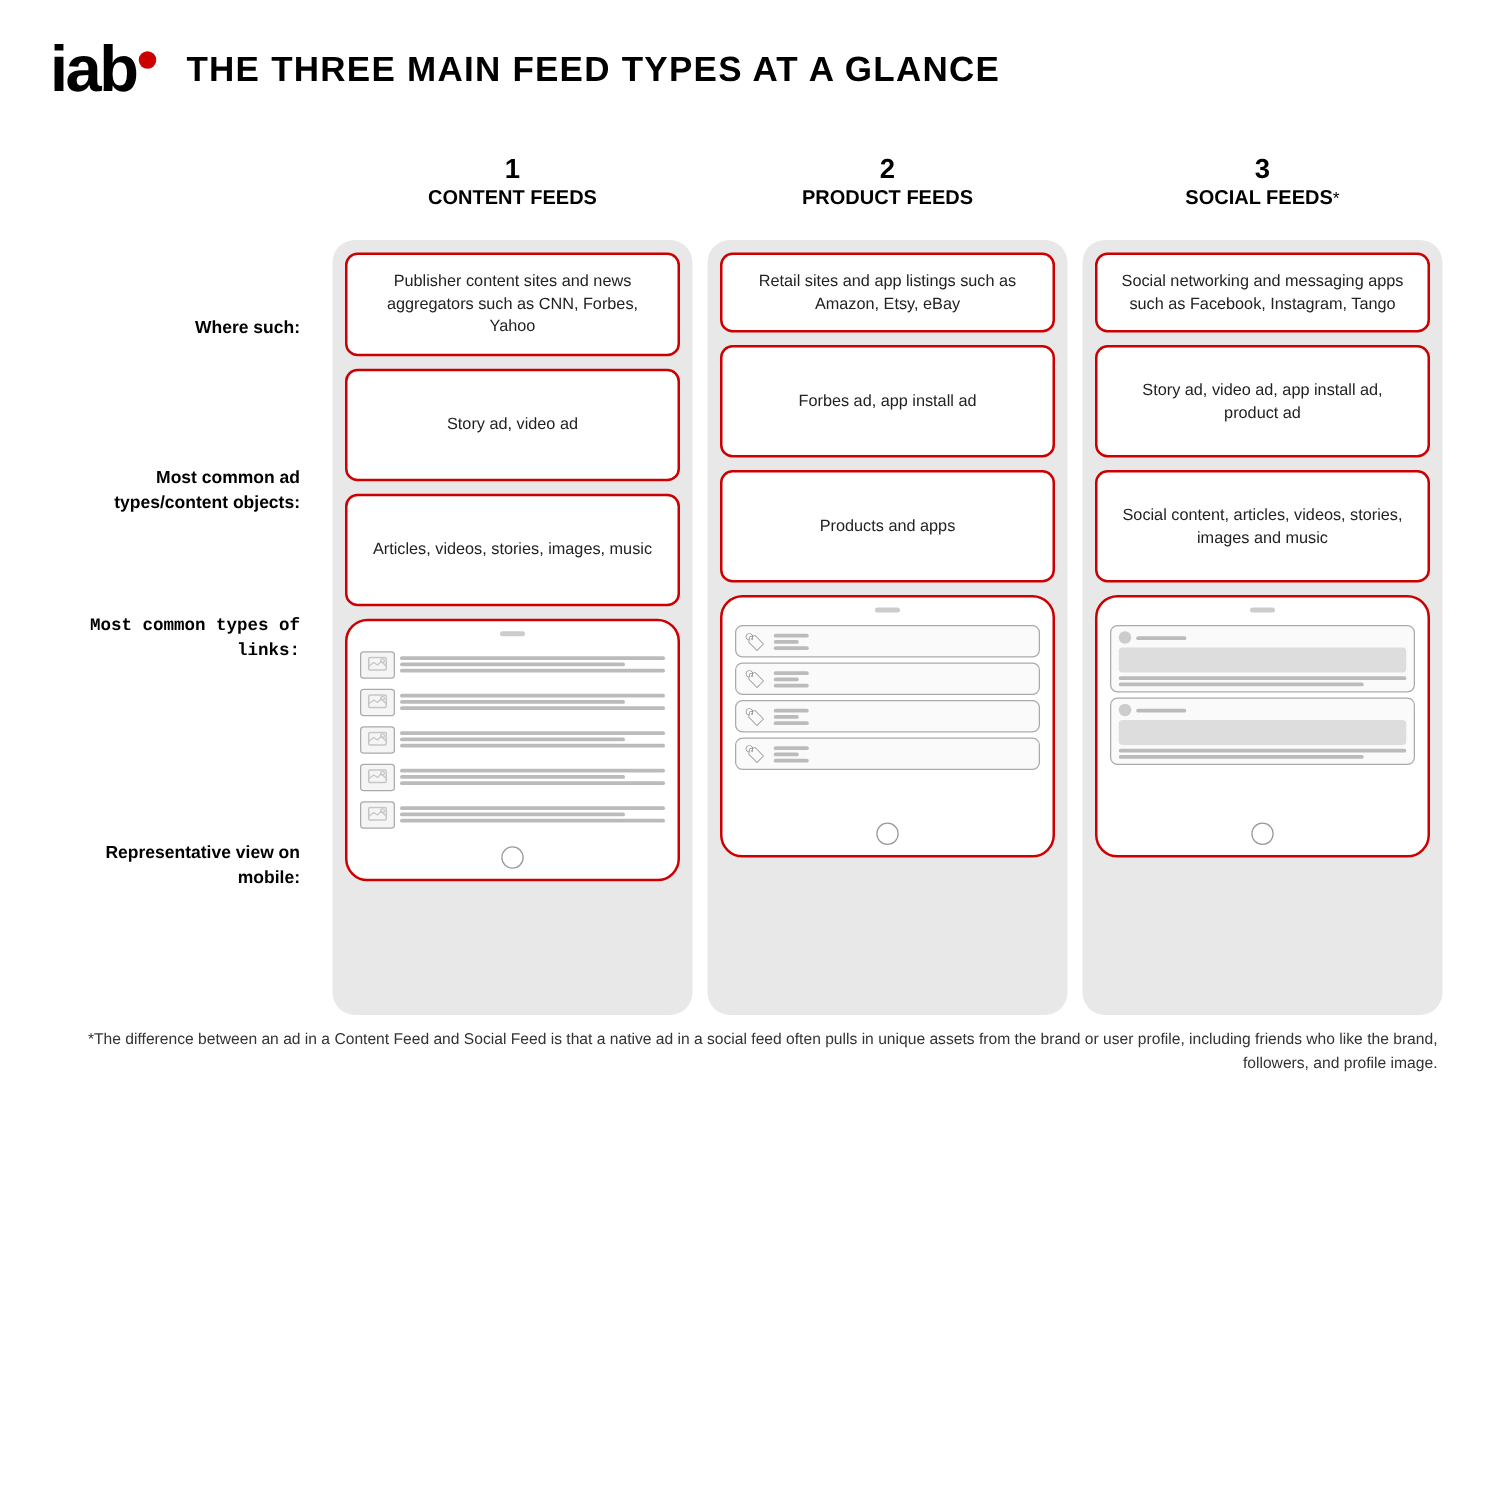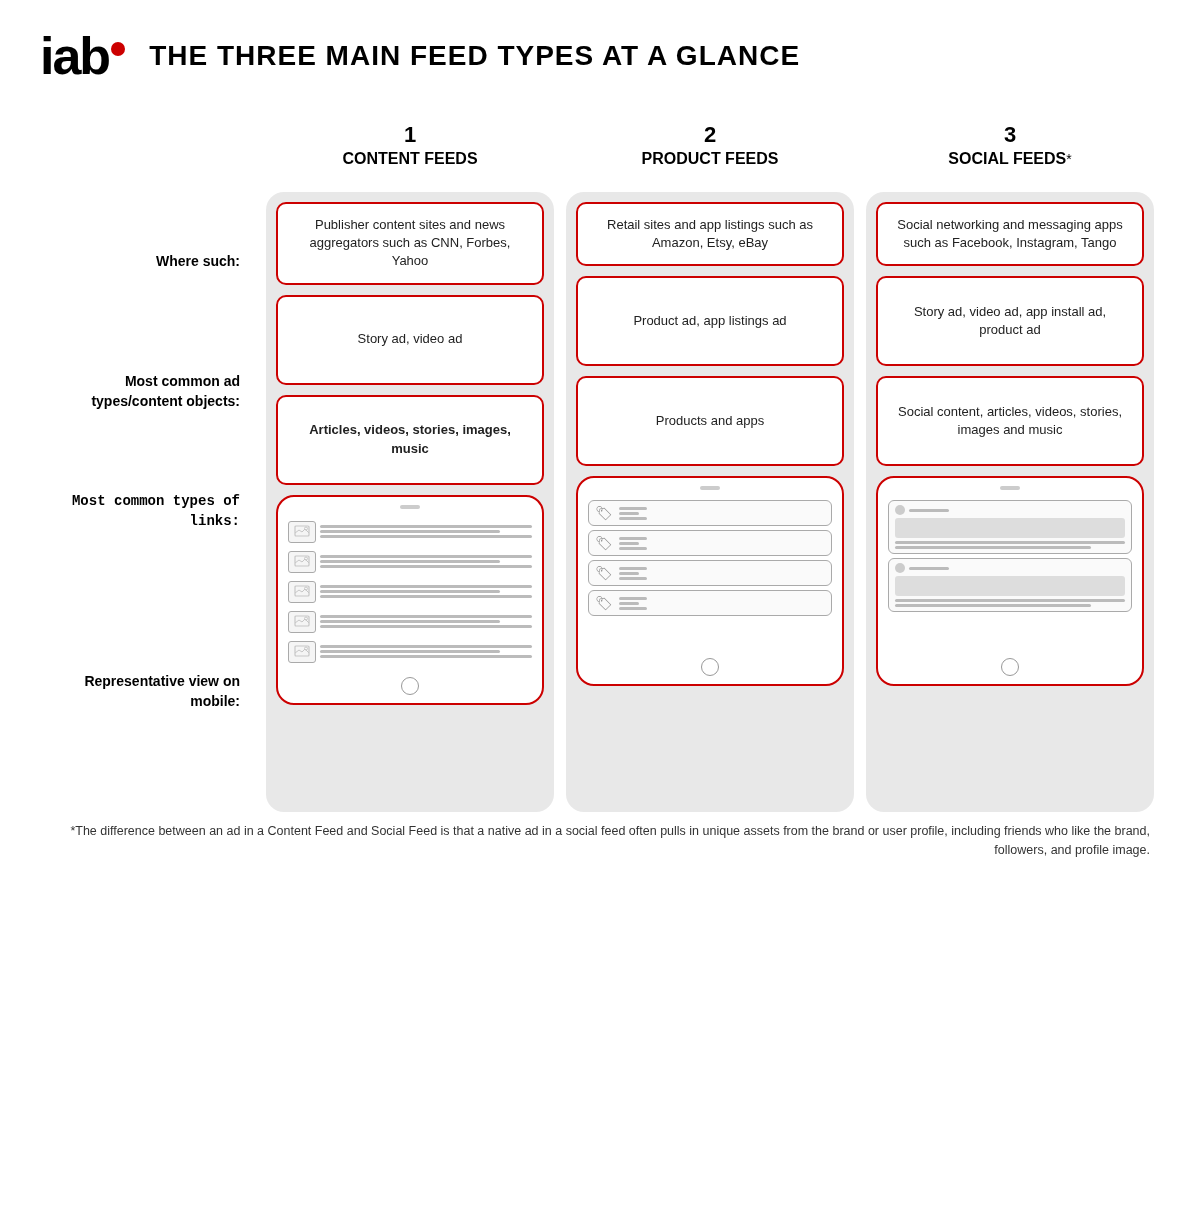--- a/index.html
+++ b/index.html
@@ -320,21 +320,21 @@
         <span>Most common types of links:</span>
       </div>
       <div class="label-item label-item-mobile">
         <span>Representative view on mobile:</span>
       </div>
     </div>
 
     <div id="feed-col-0" class="column-container">
         <div class="info-box">Publisher content sites and news aggregators such as CNN, Forbes, Yahoo</div>
         <div class="info-box" style="min-height: 90px; display: flex; align-items: center; justify-content: center;">Story ad, video ad</div>
-        <div class="info-box" style="min-height: 90px; display: flex; align-items: center; justify-content: center; font-weight: bold;">Articles, videos, stories, images, music</div>
+        <div class="info-box" style="min-height: 90px; display: flex; align-items: center; justify-content: center;">Articles, videos, stories, images, music</div>
         <div class="phone-mockup" style="min-height: 210px;">
     <div class="phone-top-bar"></div>
     <div class="phone-content">
 
     <div class="content-feed-row">
       <div class="img-placeholder">
         <svg width="16" height="14" viewBox="0 0 16 14">
                   <rect x="1" y="1" width="14" height="10" rx="1" stroke="#999" stroke-width="1.2" fill="none"></rect>
                   <polyline points="1,8 5,5 8,7 11,4 15,8" stroke="#999" stroke-width="1" fill="none"></polyline>
                   <circle cx="12" cy="3.5" r="1.5" stroke="#999" stroke-width="1" fill="none"></circle>
@@ -406,21 +406,21 @@
         <div class="line-long"></div>
       </div>
     </div>
 
     </div>
     <div class="phone-home"></div>
   </div>
       </div>
     <div id="feed-col-1" class="column-container">
         <div class="info-box">Retail sites and app listings such as Amazon, Etsy, eBay</div>
-        <div class="info-box" style="min-height: 90px; display: flex; align-items: center; justify-content: center;">Product ad, app listings ad</div>
+        <div class="info-box" style="min-height: 90px; display: flex; align-items: center; justify-content: center;">Forbes ad, app install ad</div>
         <div class="info-box" style="min-height: 90px; display: flex; align-items: center; justify-content: center;">Products and apps</div>
         <div class="phone-mockup" style="min-height: 210px;">
     <div class="phone-top-bar"></div>
     <div class="phone-content">
 
     <div class="product-feed-item">
       <span class="tag-icon">🏷</span>
       <div class="price-lines">
         <div class="price-line"></div>
         <div class="price-line" style="width:20px"></div>

